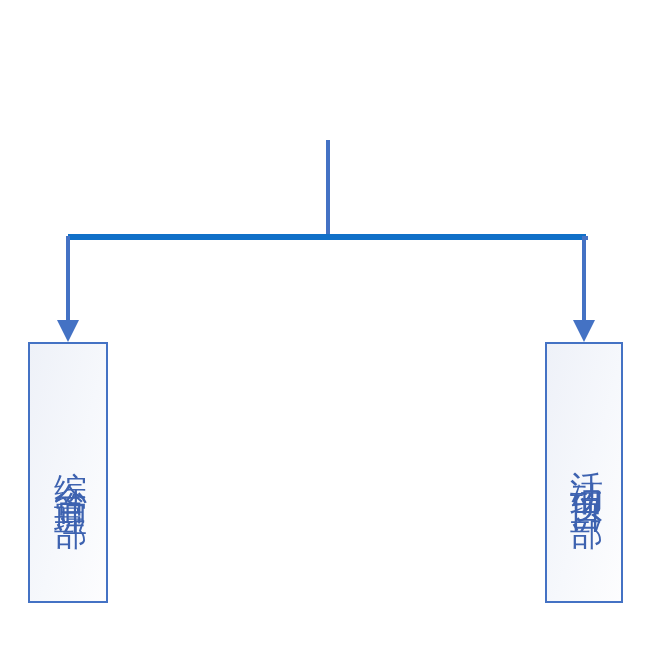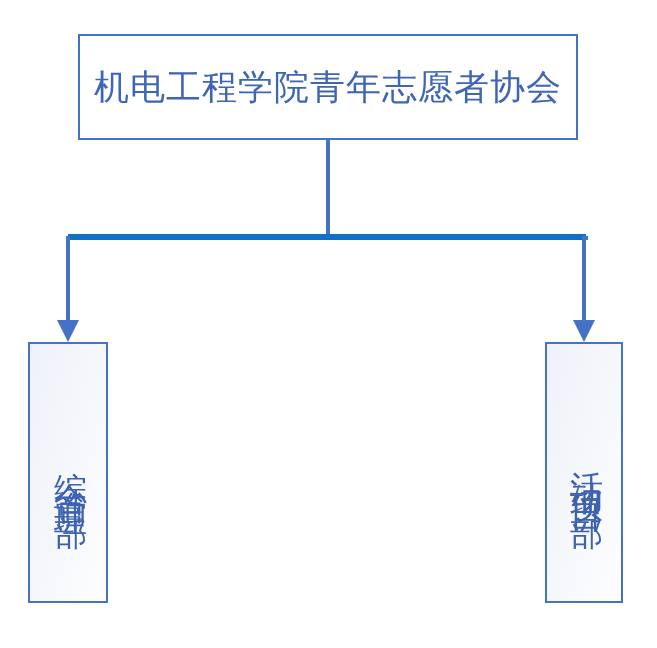--- a/index.html
+++ b/index.html
@@ -113,23 +113,20 @@
     border-top: 22px solid #4472c4;
   }
   .arrowhead.left  { left: 57px;  }
   .arrowhead.right { left: 573px; }
 </style>
 </head>
 <body>
 
 <div id="org-chart">
 
-  <div class="node node-root">
-    <span class="node-label">机电工程学院青年志愿者协会</span>
-  </div>
 
   <div class="conn conn-stem"></div>
   <div class="conn conn-bus-underlay"></div>
   <div class="conn conn-bus"></div>
   <div class="conn conn-drop left"></div>
   <div class="conn conn-drop right"></div>
   <div class="arrowhead left"></div>
   <div class="arrowhead right"></div>
 
   <div class="node node-child left">

